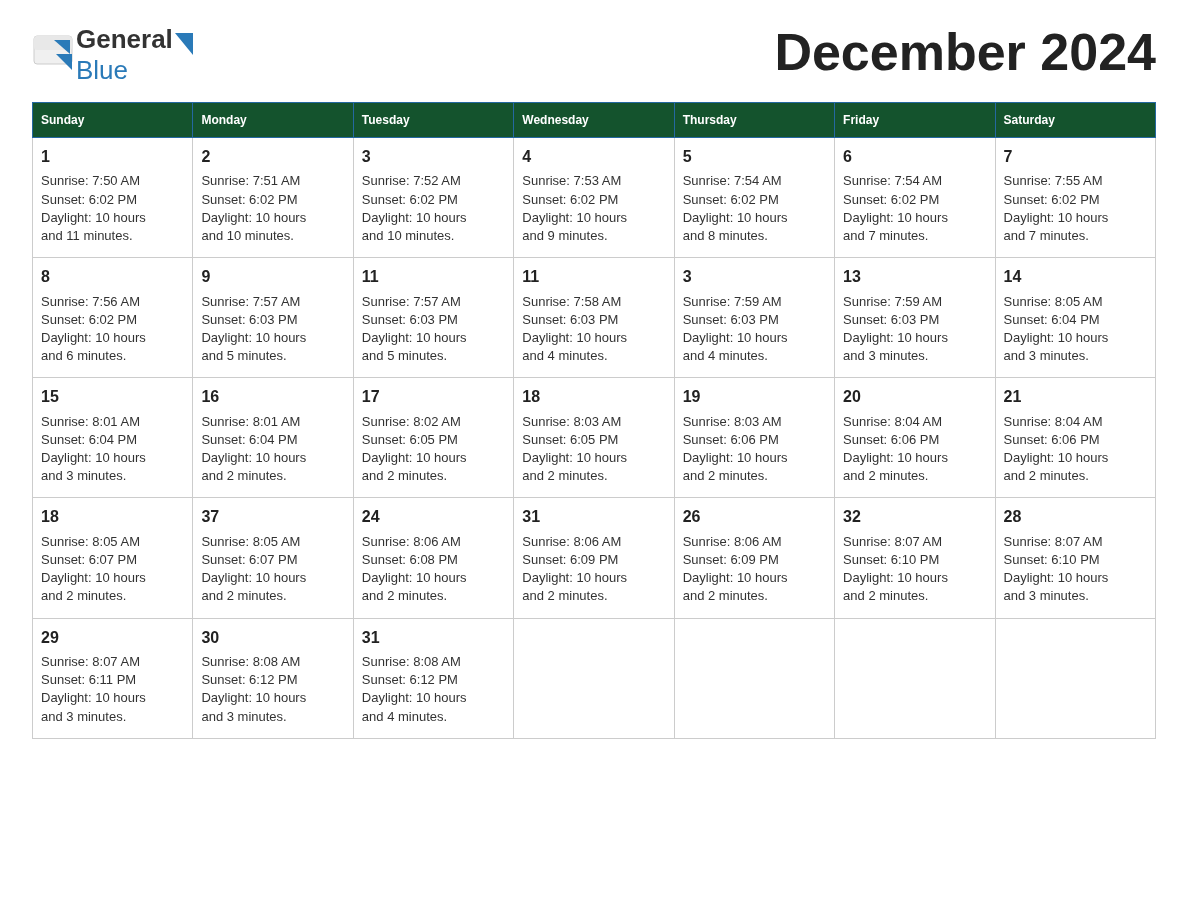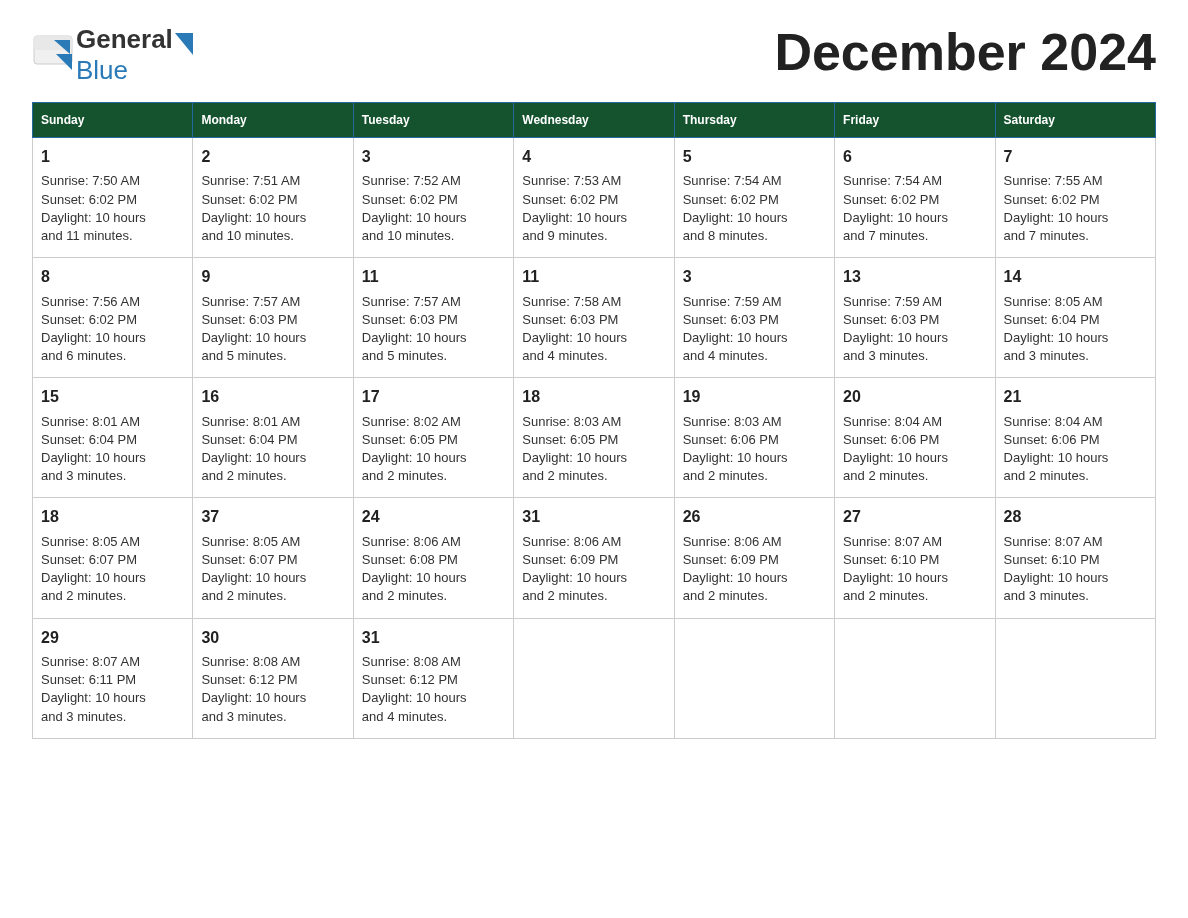--- a/index.html
+++ b/index.html
@@ -300,21 +300,21 @@
         <span>and 2 minutes.</span>
       </td>
         <td>
         <span class="day-number">26</span>
         <span>Sunrise: 8:06 AM</span><br>
         <span>Sunset: 6:09 PM</span><br>
         <span>Daylight: 10 hours</span><br>
         <span>and 2 minutes.</span>
       </td>
         <td>
-        <span class="day-number">27</span>
+        <span class="day-number">32</span>
         <span>Sunrise: 8:07 AM</span><br>
         <span>Sunset: 6:10 PM</span><br>
         <span>Daylight: 10 hours</span><br>
         <span>and 2 minutes.</span>
       </td>
         <td>
         <span class="day-number">28</span>
         <span>Sunrise: 8:07 AM</span><br>
         <span>Sunset: 6:10 PM</span><br>
         <span>Daylight: 10 hours</span><br>

